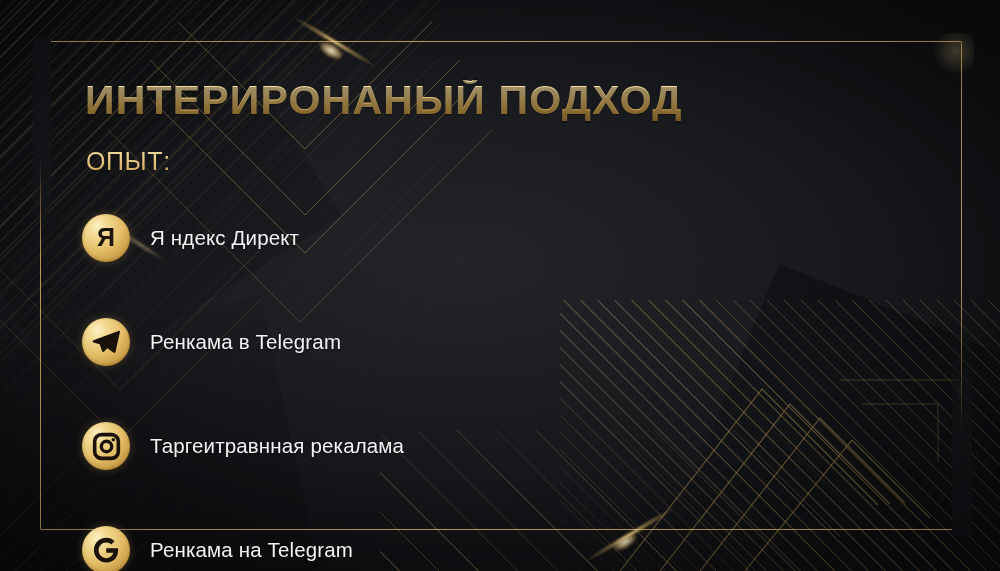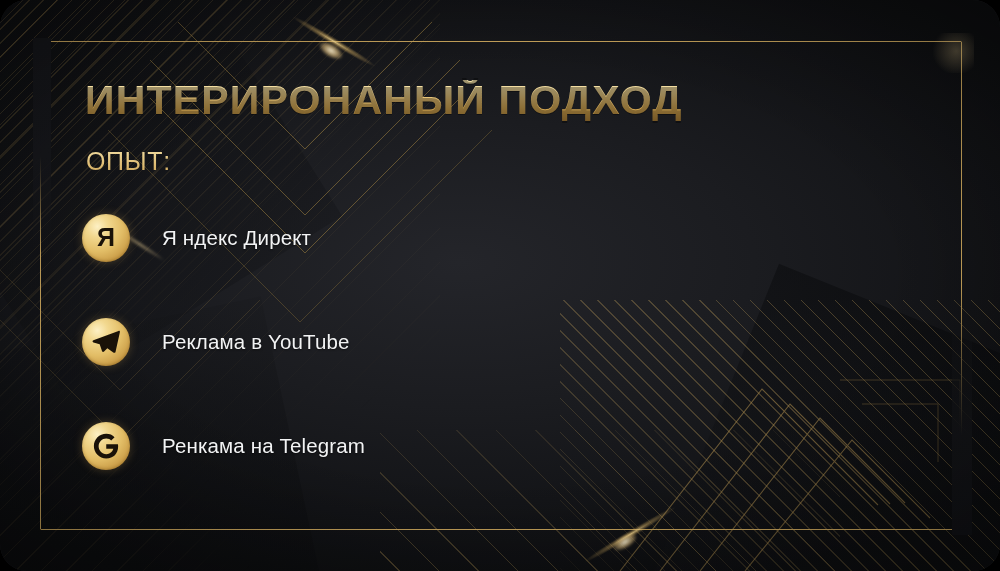--- a/index.html
+++ b/index.html
@@ -9,21 +9,20 @@
     background: #000;
   }
   #slide {
     position: relative;
     width: 1000px;
     height: 571px;
     overflow: hidden;
     background: #15161a;
     font-family: "Liberation Sans", "DejaVu Sans", sans-serif;
     user-select: none;
-    border-radius: 27px;
   }
 
   
   .bg-base {
     position: absolute;
     inset: 0;
     background:
       radial-gradient(ellipse 70% 60% at 46% 46%, #24252a 0%, #1b1c20 42%, #121316 78%, #0d0e10 100%);
   }
   .bg-vignette {
@@ -288,21 +287,21 @@
       0 0 10px rgba(214,170,82,0.28),
       inset 0 -1px 3px rgba(120,85,25,0.45);
     display: flex;
     align-items: center;
     justify-content: center;
     overflow: hidden;
   }
   .badge svg { display: block; }
 
   .item-label {
-    margin-left: 32px;
+    margin-left: 20px;
     color: #f2f3f4;
     font-size: 20.5px;
     font-weight: normal;
     letter-spacing: 0.15px;
     white-space: nowrap;
     text-shadow: 0 1px 2px rgba(0,0,0,0.5);
   }
 </style>
 </head>
 <body>
@@ -377,23 +376,33 @@
         <span class="item-label">Я ндекс Директ</span>
       </div>
 
       <div class="item">
         <div class="badge">
           <svg width="30" height="30" viewBox="0 0 24 24">
             <path fill="#1a1208" d="M22.0 3.2 L1.9 10.6 c-0.9 0.35 -0.85 1.55 0.05 1.8 l5.0 1.45 1.9 5.5 c0.25 0.7 1.1 0.85 1.6 0.3 l2.6 -2.7 4.8 3.5 c0.7 0.5 1.65 0.1 1.8 -0.75 L23.1 4.1 c0.15 -0.8 -0.45 -1.25 -1.1 -0.9 z M9.2 14.3 L19.2 6.0 9.6 13.3 z"></path>
             <path fill="#1a1208" d="M9.2 14.4 L9.5 18.9 11.6 16.1 z"></path>
           </svg>
         </div>
-        <span class="item-label">Реклама в YouTube</span>
+        <span class="item-label">Ренкама в Telegram</span>
       </div>
 
+      <div class="item">
+        <div class="badge">
+          <svg width="29" height="29" viewBox="0 0 24 24">
+            <rect x="2.2" y="2.2" width="19.6" height="19.6" rx="5.6" ry="5.6" fill="none" stroke="#1a1208" stroke-width="3.0"></rect>
+            <circle cx="12" cy="12" r="4.3" fill="none" stroke="#1a1208" stroke-width="2.8"></circle>
+            <circle cx="17.6" cy="6.5" r="1.45" fill="#1a1208"></circle>
+          </svg>
+        </div>
+        <span class="item-label">Таргеитравнная рекалама</span>
+      </div>
 
       <div class="item">
         <div class="badge">
           <svg width="30" height="30" viewBox="0 0 24 24">
             <path fill="#1a1208" d="M12.2 2.1 C6.7 2.1 2.3 6.5 2.3 12 c0 5.5 4.4 9.9 9.9 9.9 5.7 0 9.5 -4.0 9.5 -9.6 0 -0.65 -0.07 -1.15 -0.16 -1.65 H12.2 v3.6 h5.6 c-0.25 1.45 -1.75 4.25 -5.6 4.25 -3.35 0 -6.1 -2.8 -6.1 -6.25 0 -3.45 2.75 -6.25 6.1 -6.25 1.9 0 3.2 0.8 3.95 1.5 l2.7 -2.6 C17.15 3.0 14.9 2.1 12.2 2.1 z"></path>
           </svg>
         </div>
         <span class="item-label">Ренкама на Telegram</span>
       </div>
 

